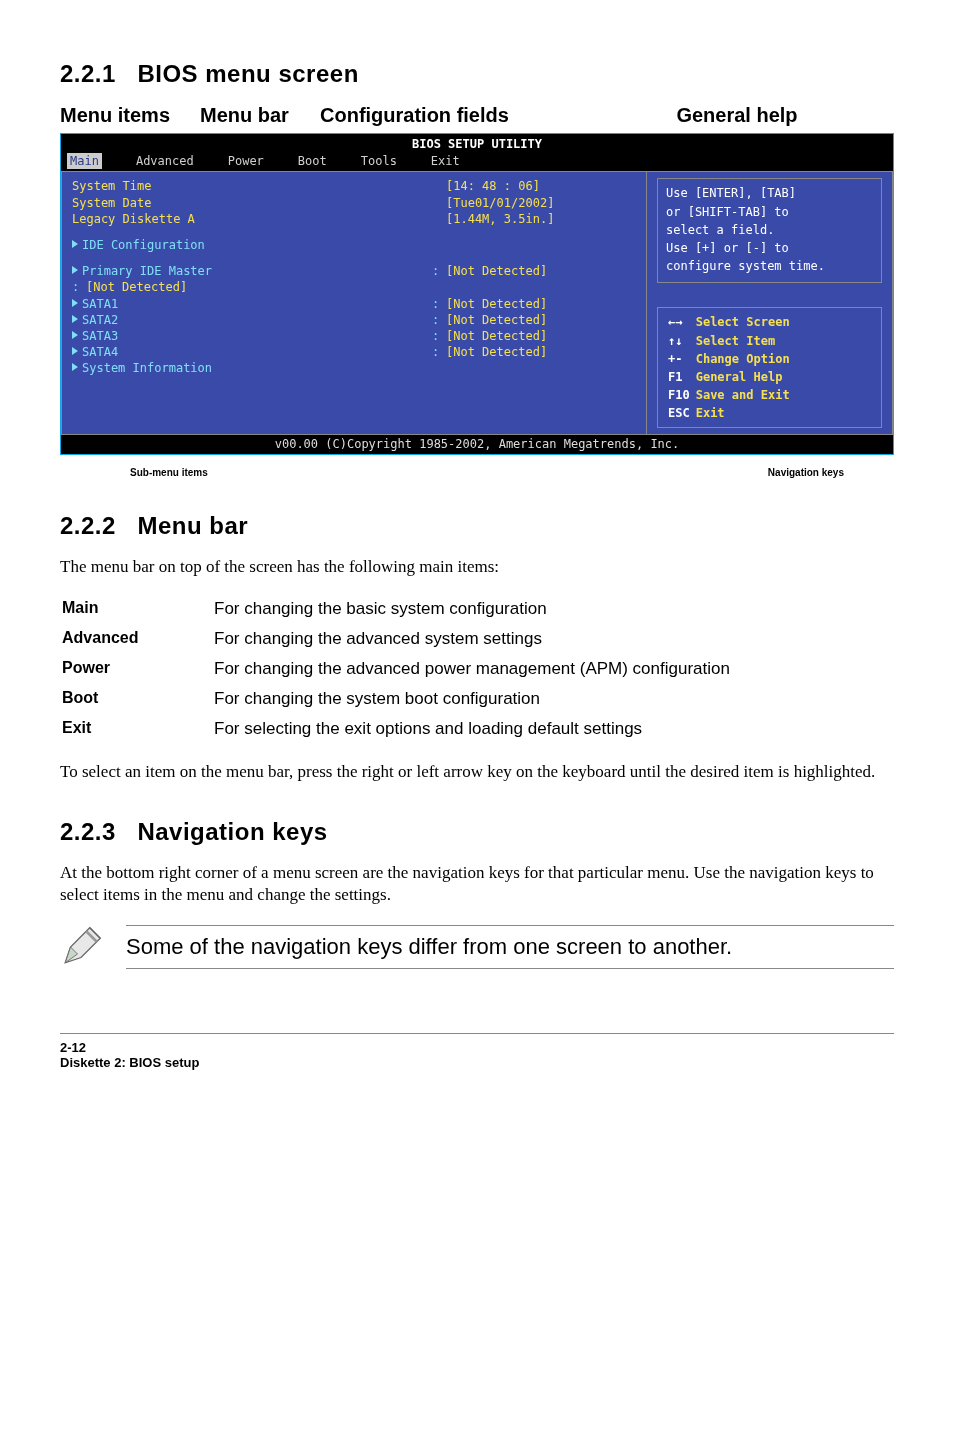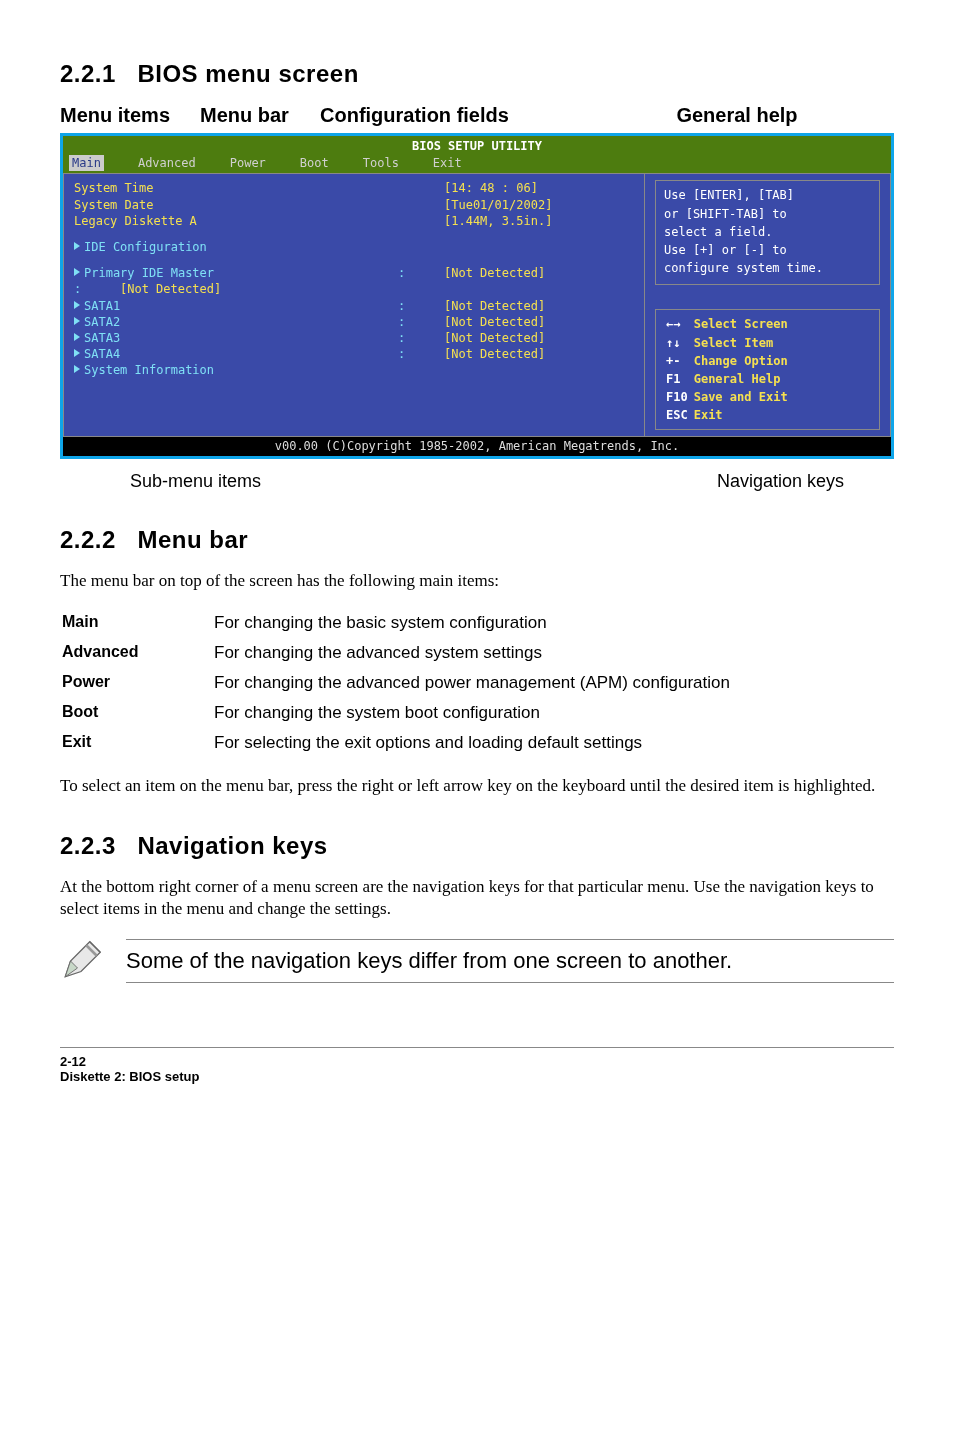--- a/index.html
+++ b/index.html
@@ -1,43 +1,43 @@
 <!DOCTYPE html>
 <html><head>
 <meta charset="utf-8">
 <style>
   * { margin: 0; padding: 0; box-sizing: border-box; }
   body { font-family: Arial, Helvetica, sans-serif; background: #fff; width: 954px; padding: 60px 60px 20px 60px; color: #000; }
   .h-section { font-family: "Arial Black", Arial, sans-serif; font-weight: 900; font-size: 24px; margin-bottom: 16px; letter-spacing: 0.5px; }
   .h-section.mt { margin-top: 34px; }
   .diagram-labels { display: flex; font-family: "Arial Black", Arial, sans-serif; font-weight: 900; font-size: 20px; margin-bottom: 6px; }
   .diagram-labels > div { position: relative; }
-  .bios-box { border: 3px solid #0ea5e9; background: #4d7c0f; font-family: "Lucida Console", Monaco, monospace; font-size: 12px; line-height: 1.35; color: #fff; }
+  .bios-box { border: 1px solid #0ea5e9; background: #000000; font-family: "Lucida Console", Monaco, monospace; font-size: 12px; line-height: 1.35; color: #fff; }
   .bios-title { text-align: center; color: #fff; padding: 2px 0 1px 0; font-weight: bold; }
   .bios-menubar { display: flex; padding: 0 6px 2px 6px; }
   .bios-menubar span { margin-right: 34px; color: #d0d0d0; }
   .bios-menubar .selected { background: #ccc; color: #2a3a88; padding: 0 3px; }
   .bios-body { display: flex; border: 1px solid #888; background: #3a4aa8; }
   .bios-left { flex: 1; border-right: 1px solid #888; padding: 6px 10px; }
   .bios-right { width: 245px; padding: 6px 10px; display: flex; flex-direction: column; }
-  .bios-row { display: flex; gap: 32px; }
+  .bios-row { display: flex; }
   .bios-row .lbl { flex: 1; }
   .bios-row .val { width: 190px; color: #f5e050; }
   .bios-row .valsep { width: 14px; color: #fff; }
   .bios-row.yellow .lbl { color: #f5e050; }
   .bios-row.cyan .lbl, .bios-row.cyan .valsep { color: #7fe0f5; }
   .tri { display:inline-block; width:0; height:0; border-top:4px solid transparent; border-bottom:4px solid transparent; border-left:6px solid #7fe0f5; margin-right:4px; vertical-align: 1px;}
   .help-top { border: 1px solid #888; padding: 6px 8px; margin-bottom: 24px; color:#fff; }
   .help-top div { margin-bottom: 2px; }
   .help-bot { border: 1px solid #888; padding: 4px 6px; }
   .help-bot table td { padding: 0 2px; }
   .help-bot .key { color: #fff; font-weight: bold; white-space: nowrap; }
   .help-bot .desc { color: #f5e050; font-weight: bold; white-space: nowrap; }
   .bios-copy { background: #000; color: #ddd; text-align: center; padding: 1px 0; font-family: "Lucida Console", Monaco, monospace; font-size: 12px; }
-  .below-labels { display: flex; justify-content: space-between; font-family: "Arial Black", Arial, sans-serif; font-weight: 400; font-size: 18px; margin: 12px 50px 0 70px; }
+  .below-labels { display: flex; justify-content: space-between; font-family: "Arial Black", Arial, sans-serif; font-weight: 700; font-size: 10px; margin: 12px 50px 0 70px; }
   .below-wrap { position:relative; }
   .para { font-size: 17px; margin-bottom: 14px; line-height: 1.35; font-family: Liberation Serif, serif; }
   .def-table { font-size: 17px; margin-bottom: 16px; }
   .def-table td { vertical-align: top; padding: 4px 0; }
   .def-table td.term { font-family: "Arial Black", Arial, sans-serif; font-weight: 900; width: 150px; font-size:16px; }
   .note-row { display: flex; align-items: center; gap: 24px; margin-top: 18px; }
   .note-row .note-text { flex:1; border-top:1px solid #888; border-bottom:1px solid #888; padding:8px 0; font-size:22px; }
   .footer { display:flex; justify-content: space-between; font-size:13px; margin-top:64px; border-top:1px solid #888; padding-top:6px;flex-direction:column; }
   .footer .pg, .footer .ch { font-family:"Arial Black",Arial,sans-serif; font-weight:900; }
   svg.pencil { width:42px; height:42px; }

